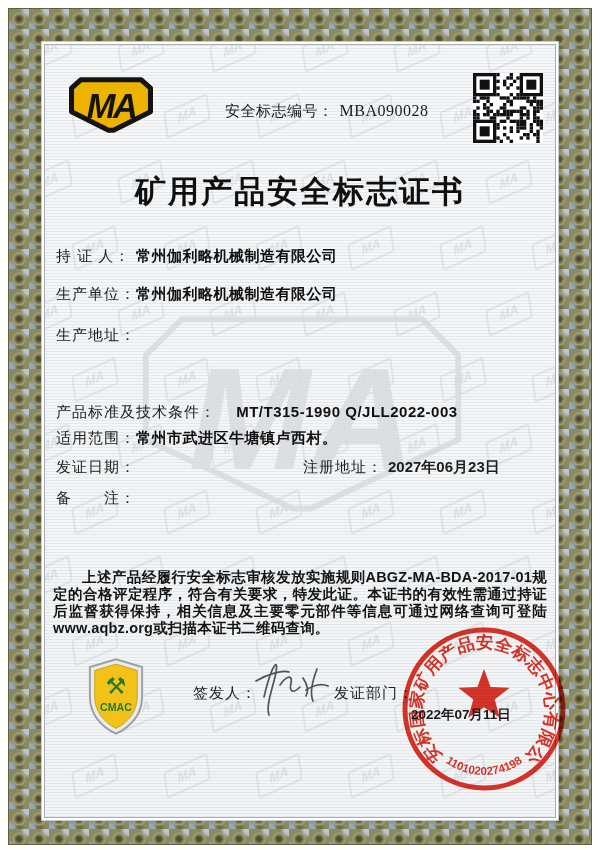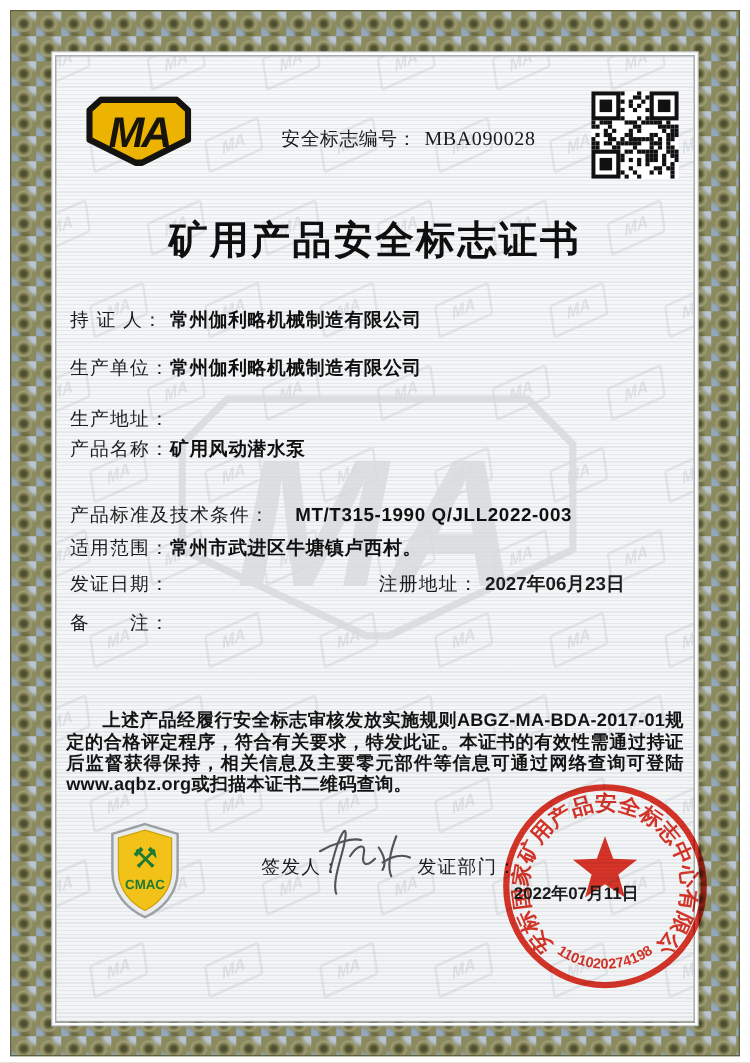--- a/index.html
+++ b/index.html
@@ -61,21 +61,21 @@
   .rdates .val-valid{position:absolute;left:332px;font-weight:700;}
   
   .statement{
     position:absolute;left:8px;top:524px;width:494px;
     font-size:14.5px;line-height:17px;font-weight:700;color:#141414;
     text-align:justify;text-indent:2em;letter-spacing:.2px;
   }
   
   .cmac-badge{position:absolute;left:42px;top:612px;}
   .signer-label,.issuer-label{position:absolute;top:639px;font-size:15px;color:#1c1c1c;letter-spacing:1px;}
-  .signer-label{left:164px;}
+  .signer-label{left:148px;}
   .issuer-label{left:289px;}
   .signature{position:absolute;left:199px;top:600px;}
   .seal{position:absolute;left:354px;top:579px;mix-blend-mode:multiply;opacity:.95;}
   .seal-date{position:absolute;left:366px;top:661px;font-size:13.5px;font-weight:700;color:#1a1a1a;white-space:nowrap;}
 </style>
 </head>
 <body>
 
 <div class="border-frame"></div>
 
@@ -322,24 +322,20 @@
     <span class="lbl">持 证 人：</span>
     <span class="val">常州伽利略机械制造有限公司</span>
   </div>
   <div class="row r3">
     <span class="lbl">生产单位：</span>
     <span class="val">常州伽利略机械制造有限公司</span>
   </div>
   <div class="row r4">
     <span class="lbl">生产地址：</span>
   </div>
-  <div class="row r5">
-    <span class="lbl">产品名称：</span>
-    <span class="val">矿用风动潜水泵</span>
-  </div>
   <div class="row r7">
     <span class="lbl">产品标准及技术条件：</span>
     <span class="val-inline">MT/T315-1990 Q/JLL2022-003</span>
   </div>
   <div class="row r8">
     <span class="lbl">适用范围：</span>
     <span class="val">常州市武进区牛塘镇卢西村。</span>
   </div>
 
   <div class="row rdates">

